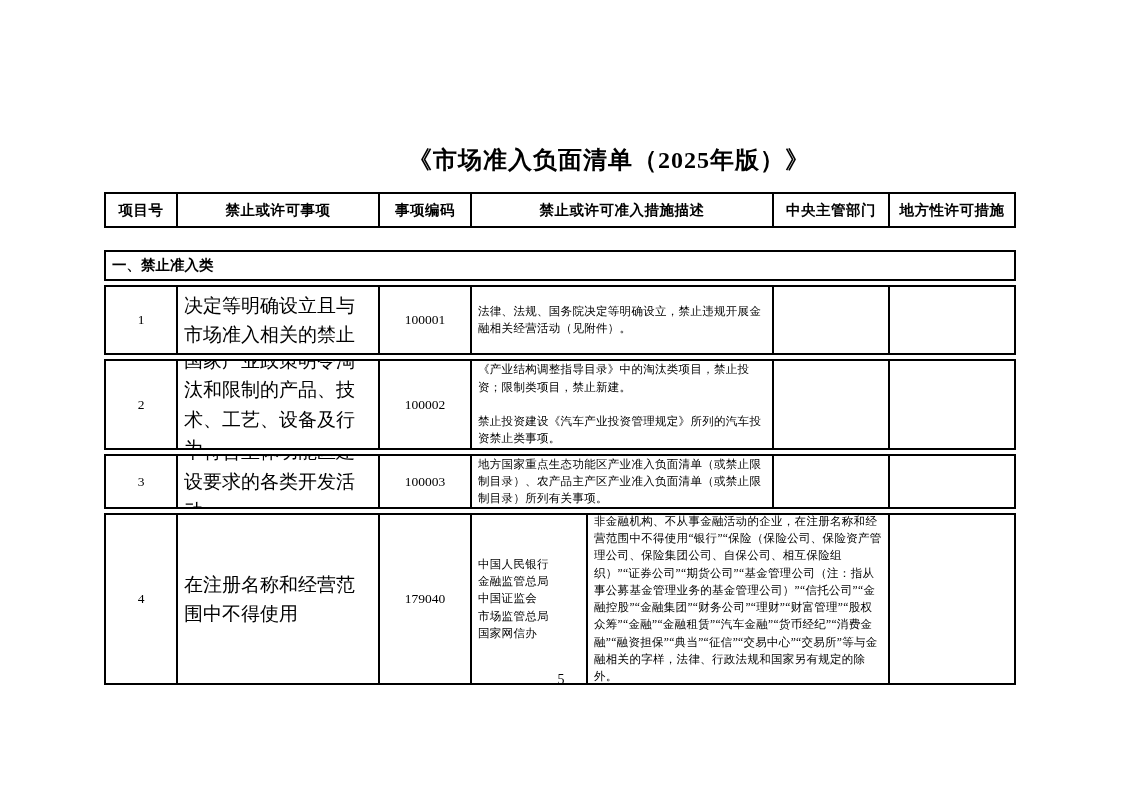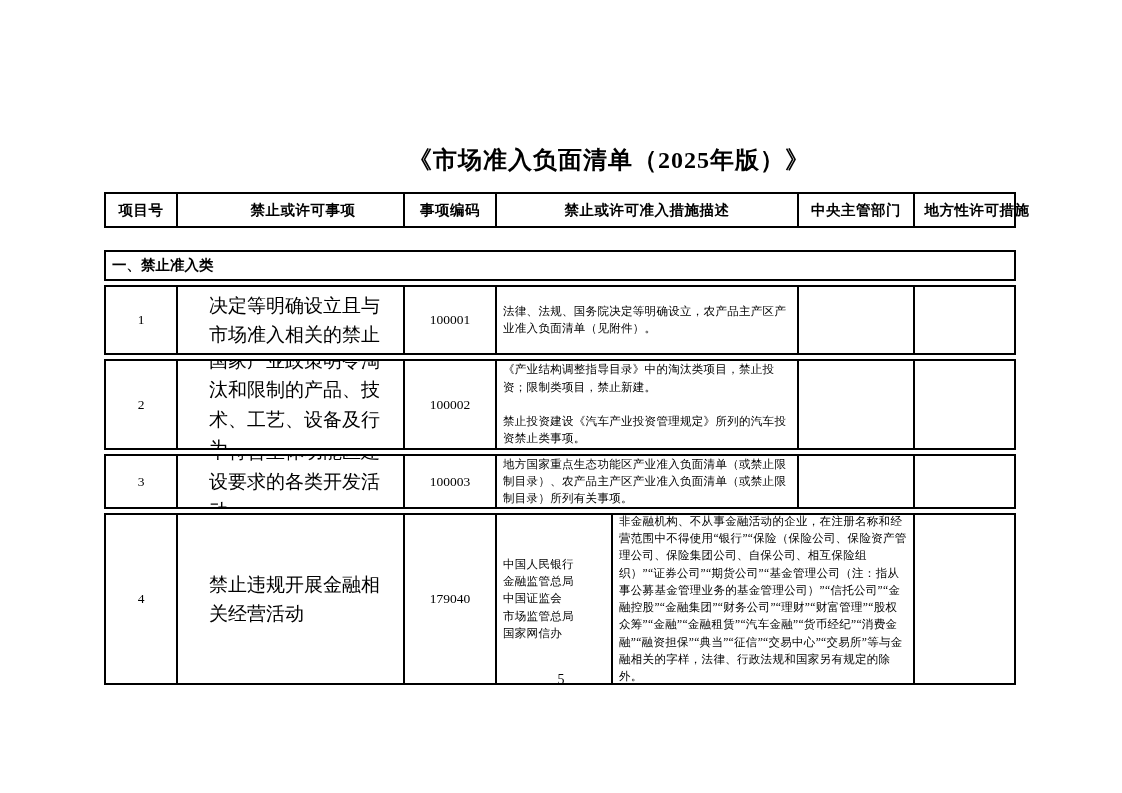--- a/index.html
+++ b/index.html
@@ -46,21 +46,21 @@
     box-sizing: border-box;
     border-right: 2px solid #000000;
     display: flex;
     align-items: center;
     padding: 4px 6px;
     overflow: hidden;
     flex-shrink: 0;
   }
   .cell:last-child { border-right: none; }
   .c1 { width: 72px; }
-  .c2 { width: 202px; margin-left: 25px; }
+  .c2 { width: 202px; }
   .c3 { width: 92px; }
   .c4 { width: 302px; }
   .c5 { width: 116px; }
   .c6 { width: 124px; }
   .center { justify-content: center; text-align: center; }
   .left { justify-content: flex-start; text-align: left; }
   .hdr { height: 36px; }
   .hdr .cell {
     font-weight: bold;
     font-size: 14.5px;
@@ -115,21 +115,21 @@
     </div>
 
     <div class="trow section-row">
       <div class="cell left">一、禁止准入类</div>
     </div>
 
     <div class="trow r1">
       <div class="cell c1 center num">1</div>
       <div class="cell c2 left item">法律、法规、国务院决定等明确设立且与市场准入相关的禁止性规定</div>
       <div class="cell c3 center num">100001</div>
-      <div class="cell c4 left desc">法律、法规、国务院决定等明确设立，农产品主产区产业准入负面清单（见附件）。</div>
+      <div class="cell c4 left desc">法律、法规、国务院决定等明确设立，禁止违规开展金融相关经营活动（见附件）。</div>
       <div class="cell c5 left desc"></div>
       <div class="cell c6 left desc"></div>
     </div>
 
     <div class="trow r2">
       <div class="cell c1 center num">2</div>
       <div class="cell c2 left item">国家产业政策明令淘汰和限制的产品、技术、工艺、设备及行为</div>
       <div class="cell c3 center num">100002</div>
       <div class="cell c4 left desc">《产业结构调整指导目录》中的淘汰类项目，禁止投资；限制类项目，禁止新建。
 
@@ -142,21 +142,21 @@
       <div class="cell c1 center num">3</div>
       <div class="cell c2 left item">不符合主体功能区建设要求的各类开发活动</div>
       <div class="cell c3 center num">100003</div>
       <div class="cell c4 left desc">地方国家重点生态功能区产业准入负面清单（或禁止限制目录）、农产品主产区产业准入负面清单（或禁止限制目录）所列有关事项。</div>
       <div class="cell c5 left desc"></div>
       <div class="cell c6 left desc"></div>
     </div>
 
     <div class="trow r4">
       <div class="cell c1 center num">4</div>
-      <div class="cell c2 left item">禁止违规开展金融相关经营活动</div>
+      <div class="cell c2 left item">在注册名称和经营范围中不得使用</div>
       <div class="cell c3 center num">179040</div>
       <div class="cell c5 left desc">中国人民银行
 金融监管总局
 中国证监会
 市场监管总局
 国家网信办</div>
       <div class="cell c4 left desc">非金融机构、不从事金融活动的企业，在注册名称和经营范围中不得使用“银行”“保险（保险公司、保险资产管理公司、保险集团公司、自保公司、相互保险组织）”“证券公司”“期货公司”“基金管理公司（注：指从事公募基金管理业务的基金管理公司）”“信托公司”“金融控股”“金融集团”“财务公司”“理财”“财富管理”“股权众筹”“金融”“金融租赁”“汽车金融”“货币经纪”“消费金融”“融资担保”“典当”“征信”“交易中心”“交易所”等与金融相关的字样，法律、行政法规和国家另有规定的除外。</div>
       <div class="cell c6 left desc"></div>
     </div>
 

